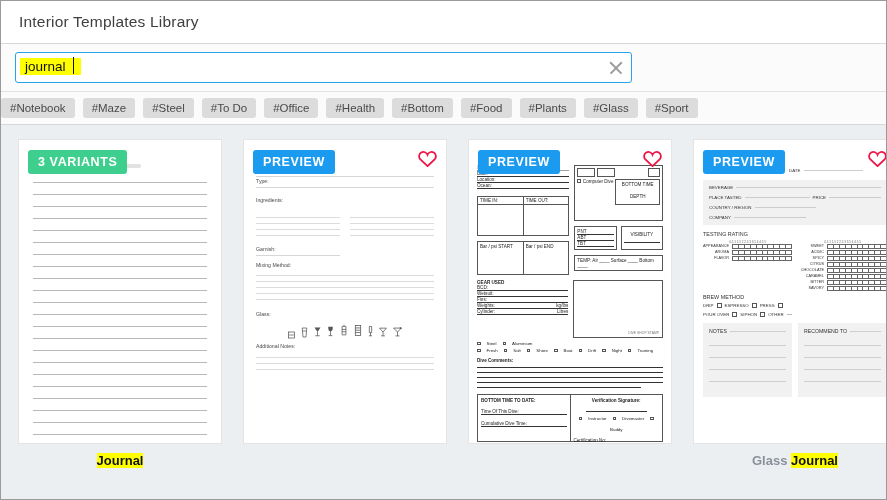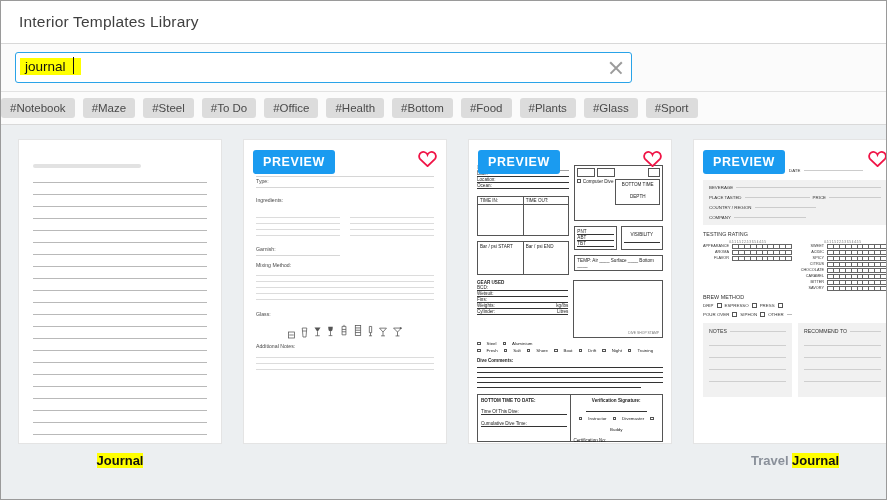--- a/index.html
+++ b/index.html
@@ -174,20 +174,21 @@
     <span class="tag">#Food</span>
     <span class="tag">#Plants</span>
     <span class="tag">#Glass</span>
     <span class="tag">#Sport</span>
   </div>
 
   <div class="grid">
 
     <div class="card">
       <div class="thumb">
+        <span class="badge variants">3 VARIANTS</span>
         <div class="lined">
           <div class="shortline"></div>
           <div class="ln"></div>
             <div class="ln"></div>
             <div class="ln"></div>
             <div class="ln"></div>
           <div class="ln"></div>
             <div class="ln"></div>
             <div class="ln"></div>
             <div class="ln"></div>
@@ -686,17 +687,17 @@
                   <div style="flex:1;border-bottom:1px solid #cfcfcf"></div>
                 </div>
               <div class="noteln"></div>
                 <div class="noteln"></div>
                 <div class="noteln"></div>
                 <div class="noteln"></div>
             </div>
           </div>
         </div>
       </div>
-      <div class="cardtitle"><span>Travel </span><mark>Journal</mark></div>
+      <div class="cardtitle"><span>Glass </span><mark>Journal</mark></div>
     </div>
 
   </div>
 </div>
 
 </body></html>

